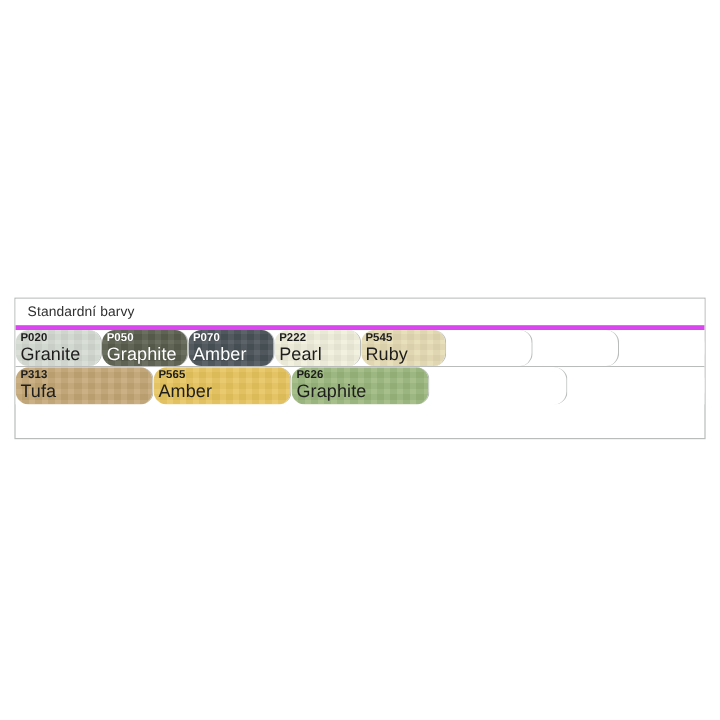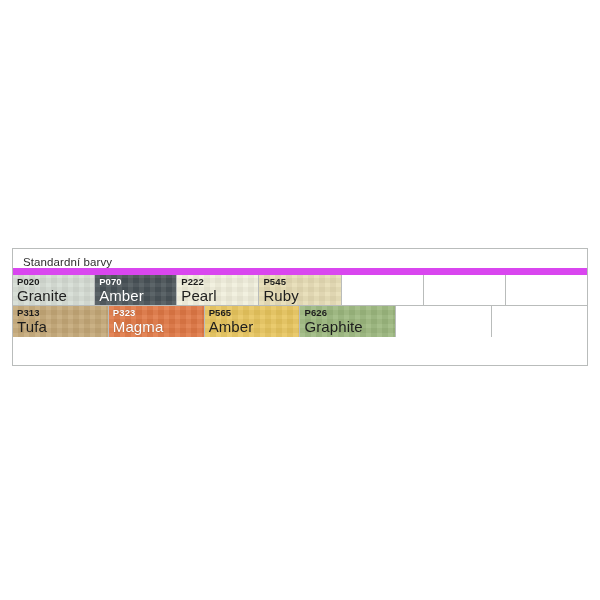--- a/index.html
+++ b/index.html
@@ -22,23 +22,23 @@
     width: 576px;
     height: 118px;
     box-sizing: border-box;
     border: 1px solid #b9bcbb;
     background: #ffffff;
   }
 
   .section-title-row {
     height: 26px;
     box-sizing: border-box;
-    border-bottom: 7px solid #d946ef;
+    border-bottom: 4px solid #d946ef;
     display: flex;
-    align-items: flex-end;
+    align-items: center;
     background: #ffffff;
   }
   .section-title {
     padding-left: 10px;
     font-size: 11.5px;
     color: #2f2f2f;
     letter-spacing: 0.1px;
     white-space: nowrap;
   }
 
@@ -51,20 +51,21 @@
   .swatch-row.standard {
     border-bottom: 1px solid #b9bcbb;
   }
 
   .cell {
     flex: 1 1 0;
     position: relative;
     box-sizing: border-box;
     border-right: 1px solid #b9bcbb;
     overflow: hidden;
+    border-radius: 11px;
   }
   .cell:last-child {
     border-right: none;
   }
   .cell.empty {
     background: #ffffff;
   }
 
   .swatch {
     position: absolute;
@@ -115,20 +116,27 @@
 
   <div class="swatch-row standard" id="row-standard">
       <div class="cell">
         <div class="swatch" style="background: rgb(213, 220, 211);"></div>
         <div class="swatch-labels dark-text">
           <div class="code">P020</div>
           <div class="name">Granite</div>
         </div>
       </div>
       <div class="cell">
+        <div class="swatch" style="background: rgb(90, 95, 78);"></div>
+        <div class="swatch-labels light-text">
+          <div class="code">P050</div>
+          <div class="name">Graphite</div>
+        </div>
+      </div>
+      <div class="cell">
         <div class="swatch" style="background: rgb(74, 83, 88);"></div>
         <div class="swatch-labels light-text">
           <div class="code">P070</div>
           <div class="name">Amber</div>
         </div>
       </div>
       <div class="cell">
         <div class="swatch" style="background: rgb(241, 239, 220);"></div>
         <div class="swatch-labels dark-text">
           <div class="code">P222</div>
@@ -150,27 +158,20 @@
 
   <div class="swatch-row special" id="row-special">
       <div class="cell">
         <div class="swatch" style="background: rgb(196, 168, 119);"></div>
         <div class="swatch-labels dark-text">
           <div class="code">P313</div>
           <div class="name">Tufa</div>
         </div>
       </div>
       <div class="cell">
-        <div class="swatch" style="background: rgb(224, 120, 69);"></div>
-        <div class="swatch-labels light-text">
-          <div class="code">P323</div>
-          <div class="name">Magma</div>
-        </div>
-      </div>
-      <div class="cell">
         <div class="swatch" style="background: rgb(232, 197, 94);"></div>
         <div class="swatch-labels dark-text">
           <div class="code">P565</div>
           <div class="name">Amber</div>
         </div>
       </div>
       <div class="cell">
         <div class="swatch" style="background: rgb(156, 184, 126);"></div>
         <div class="swatch-labels dark-text">
           <div class="code">P626</div>

